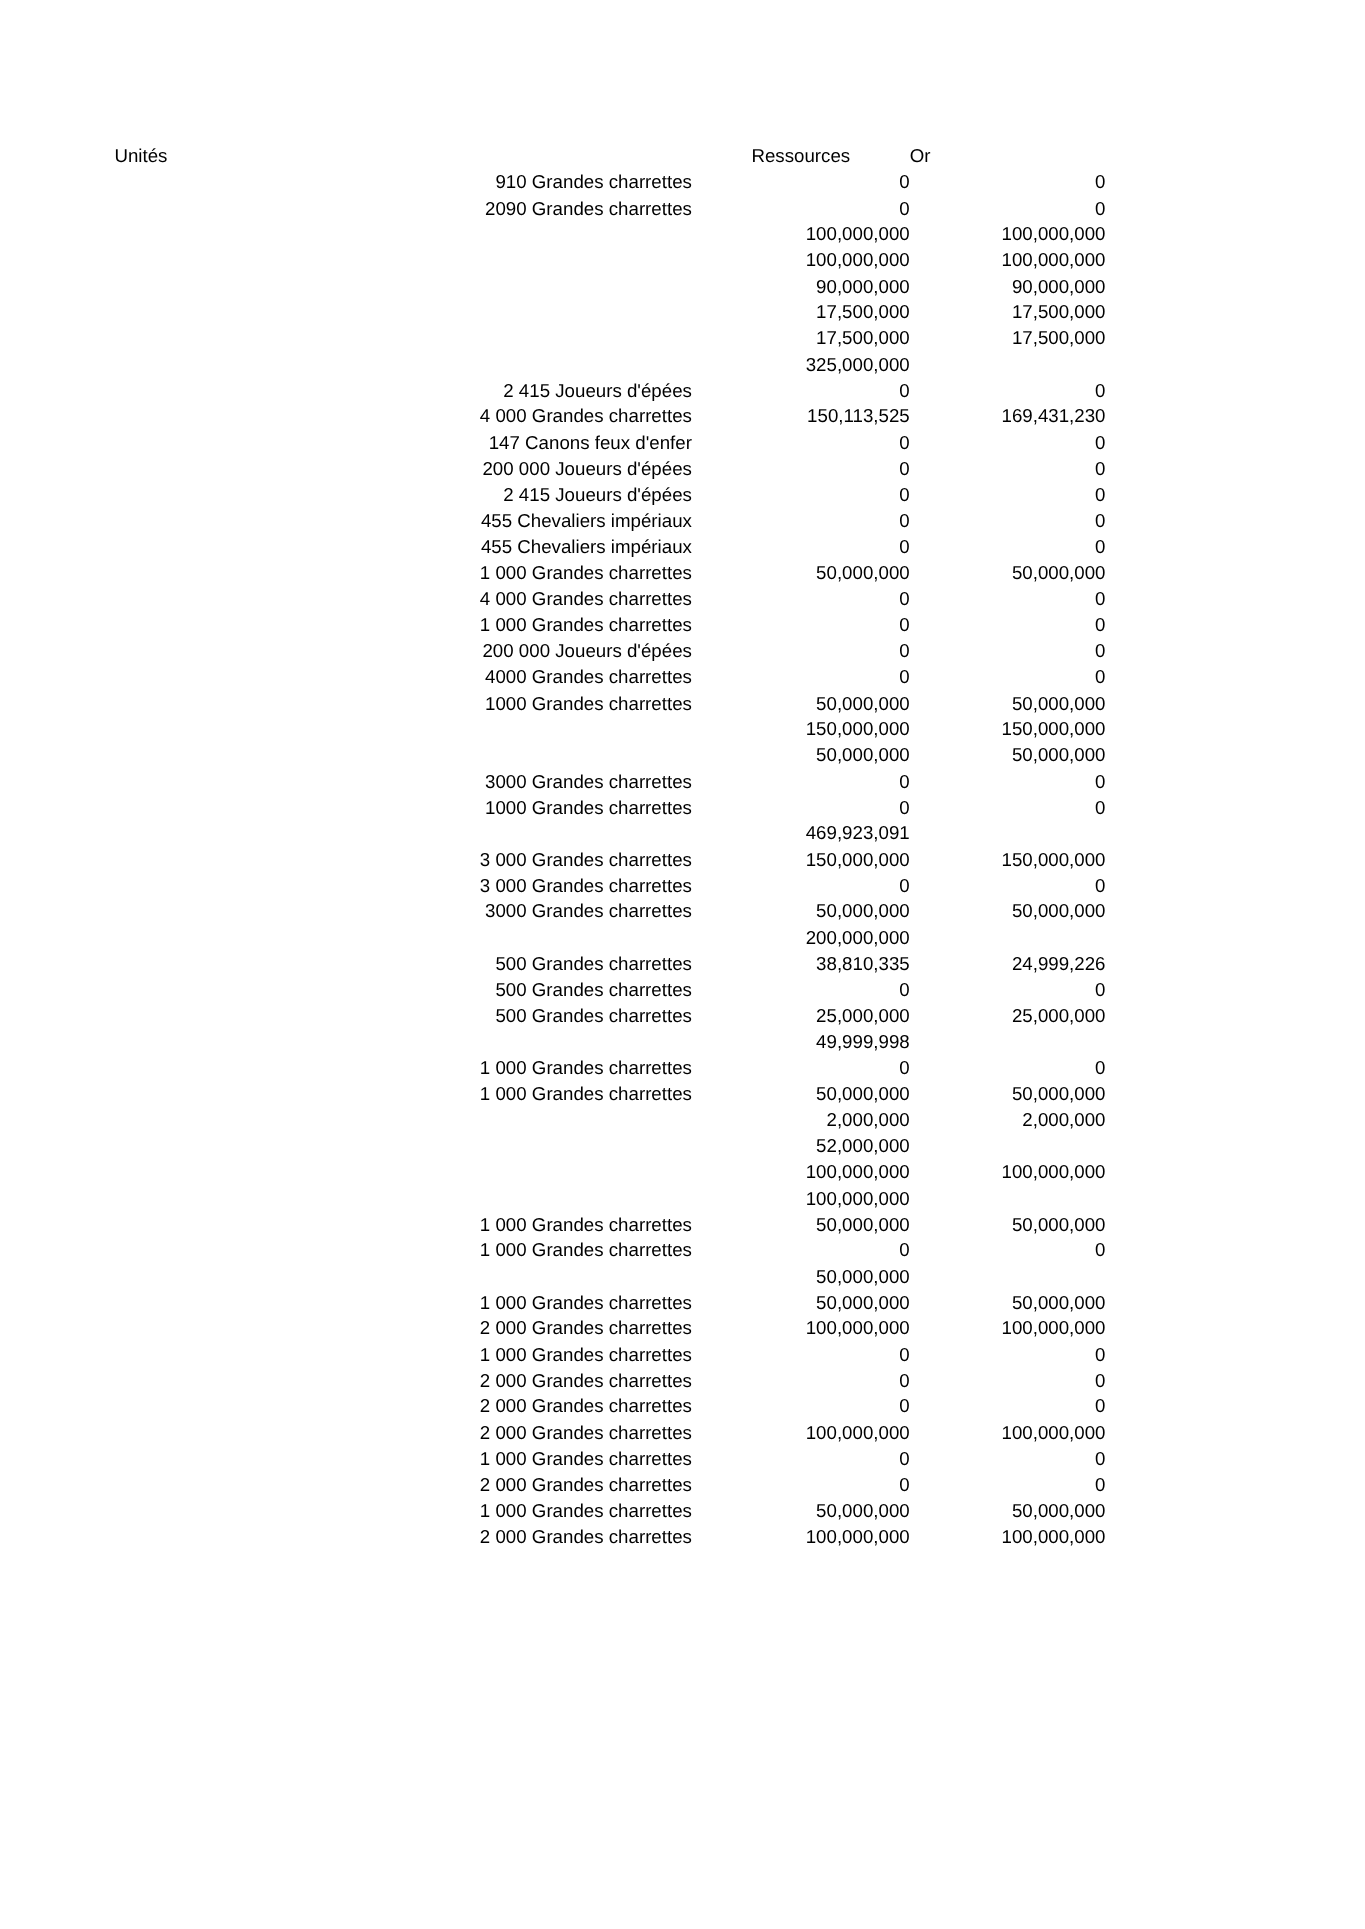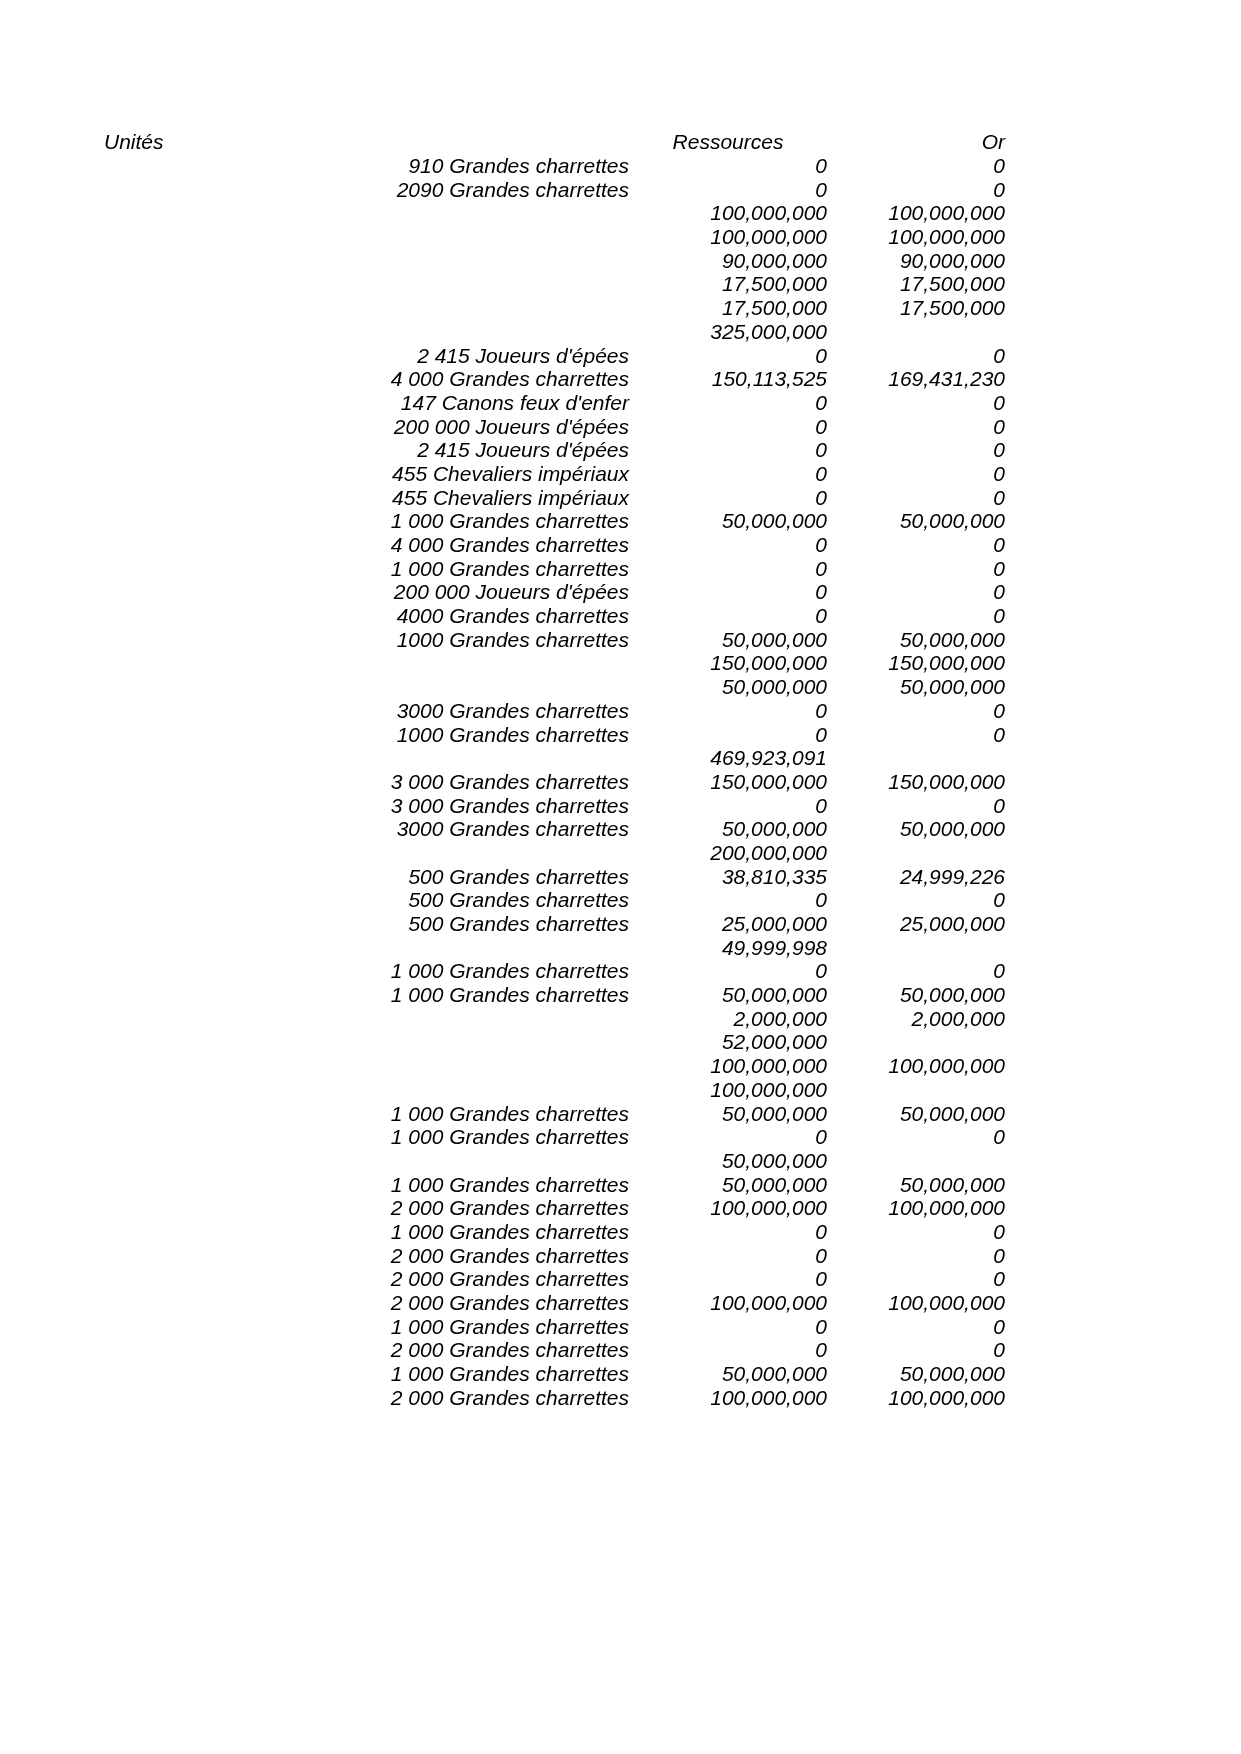--- a/index.html
+++ b/index.html
@@ -20,23 +20,22 @@
     height: 1754px;
     box-sizing: border-box;
     padding-top: 130px;
     padding-left: 104px;
     padding-right: 236px;
   }
   table.ledger {
     border-collapse: collapse;
     width: 901px;
     table-layout: fixed;
-    font-size: 21px;
+    font-size: 17px;
     line-height: 1;
-    font-style: italic;
   }
   table.ledger col.c-unit  { width: 525px; }
   table.ledger col.c-res   { width: 198px; }
   table.ledger col.c-or    { width: 178px; }
 
   table.ledger th,
   table.ledger td {
     padding: 0;
     margin: 0;
     border: none;
@@ -52,21 +51,21 @@
   .cell-res {
     text-align: right;
     padding-right: 4px;
   }
   .cell-or {
     text-align: right;
     padding-right: 1px;
   }
   th.cell-unit { text-align: left; }
   th.cell-res  { text-align: center; padding-left: 0; }
-  th.cell-or   { text-align: right; padding-right: 0; }
+  th.cell-or   { text-align: left; padding-right: 0; }
 </style>
 </head>
 <body>
 
 <div class="page">
   <table class="ledger">
     <colgroup>
       <col class="c-unit">
       <col class="c-res">
       <col class="c-or">

